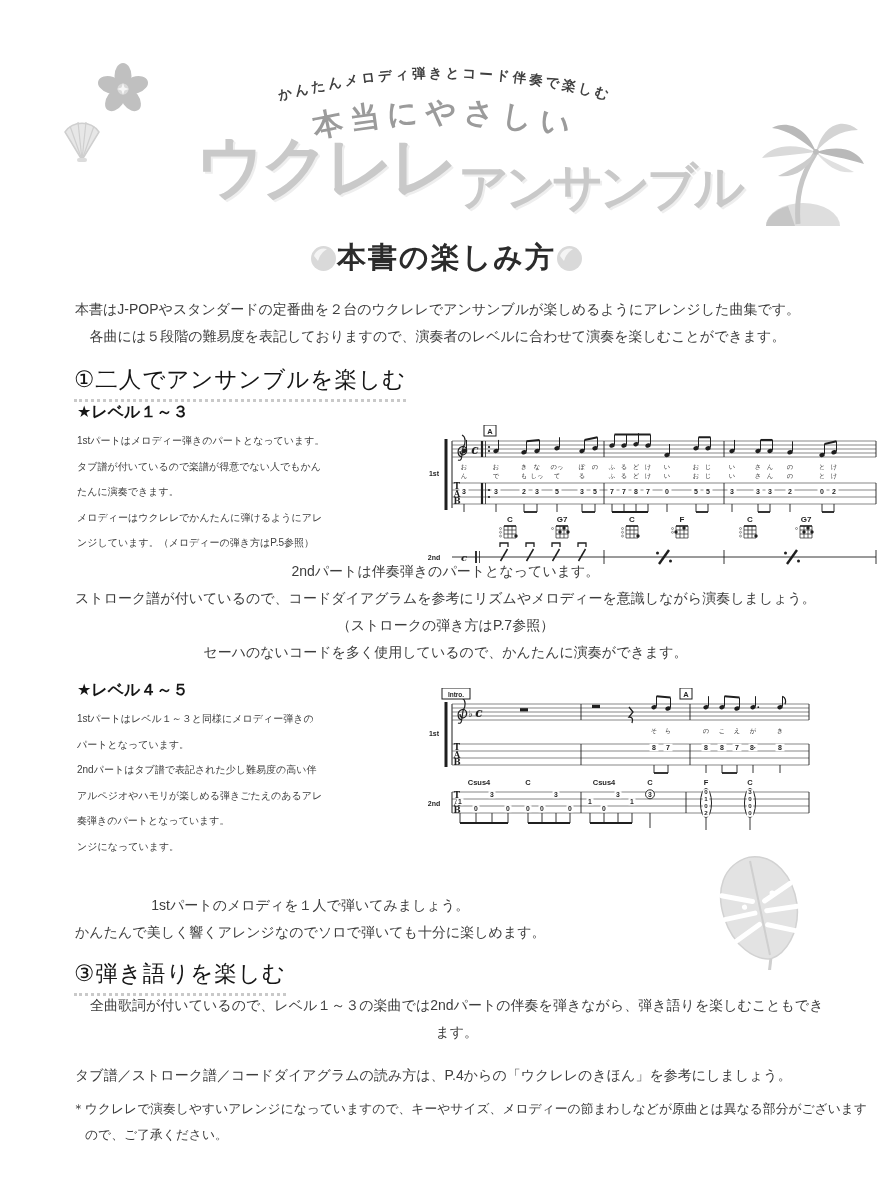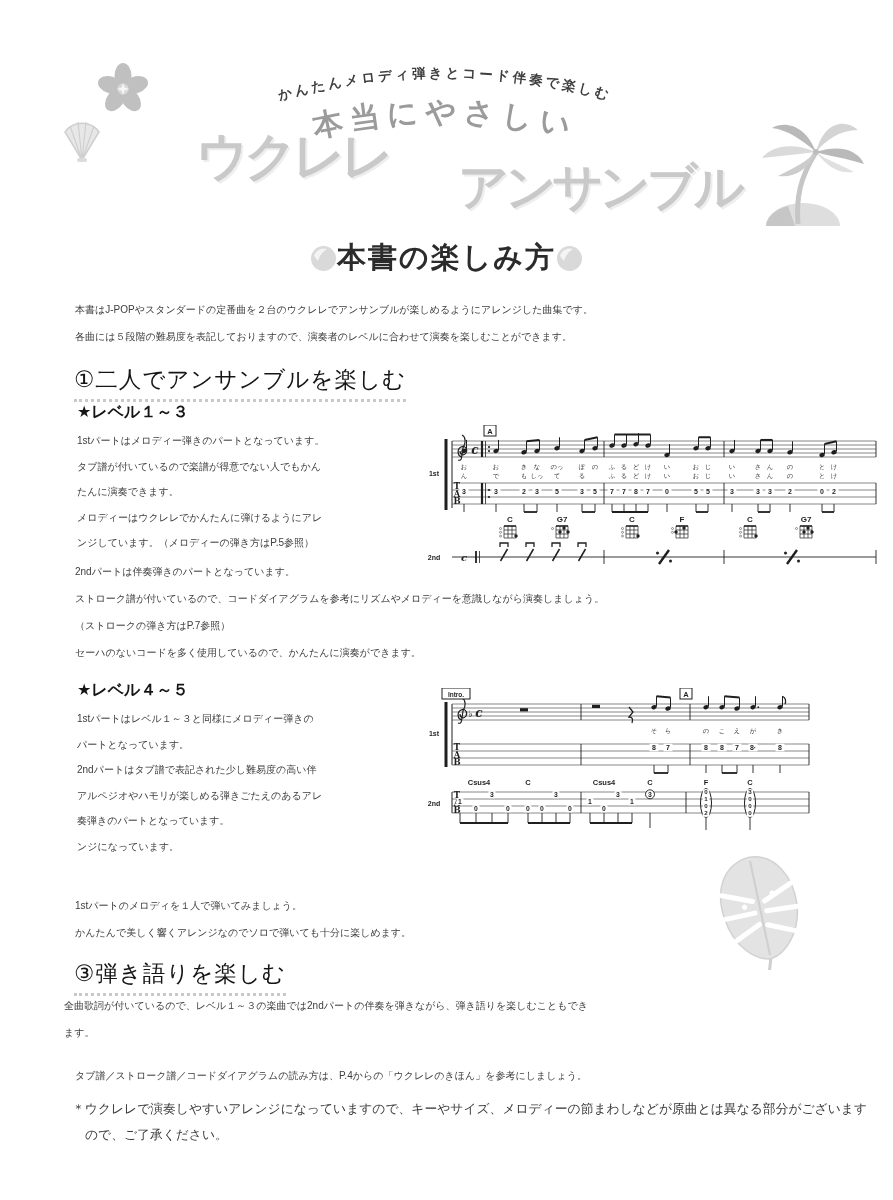--- a/index.html
+++ b/index.html
@@ -1,30 +1,30 @@
 <!DOCTYPE html>
 <html><head>
 <meta charset="utf-8">
 <style>
   html,body{margin:0;padding:0;background:#fff;}
   #page{position:relative;width:893px;height:1200px;background:#fff;overflow:hidden;
         font-family:"Liberation Sans","DejaVu Sans",sans-serif;color:#3d3d3d;}
   .abs{position:absolute;}
   
   .title-big{font-weight:bold;color:#c9c9c9;text-shadow:2px 2px 0 #eeeeee;}
-  #title-main{left:196px;top:122px;font-size:52px;letter-spacing:-5px;}
+  #title-main{left:196px;top:122px;font-size:68px;letter-spacing:-5px;}
   #title-sub{left:458px;top:154px;font-size:50px;letter-spacing:-4px;}
   
   #heading-row{left:0;top:238px;width:893px;display:flex;justify-content:center;align-items:center;gap:0;}
   #page-heading{margin:0;font-size:29px;font-weight:bold;color:#2b2b2b;letter-spacing:2px;}
   
   .sec-head{font-size:22.5px;font-weight:normal;color:#151515;letter-spacing:1px;
             border-bottom:3px dotted #c9c9c9;padding-bottom:4px;display:inline-block;}
   .lvl-head{font-size:16px;font-weight:bold;color:#151515;}
-  .body14 .tline{font-size:10px;line-height:27px;white-space:nowrap;}
+  .body14 .tline{font-size:14px;line-height:27px;white-space:nowrap;text-align:center;}
   .body15 .tline{font-size:10px;line-height:25.6px;white-space:nowrap;}
   .foot .tline{font-size:12.8px;line-height:26px;white-space:nowrap;color:#3a3a3a;}
   .foot .tline:nth-child(2){padding-left:13px;}
   svg{display:block;}
 </style>
 </head>
 <body>
 
 <div id="page">
 
@@ -599,21 +599,21 @@
   </svg>
 
   <div class="abs body14" style="left:75px;top:892px">
       <div class="tline">1stパートのメロディを１人で弾いてみましょう。</div>
       <div class="tline">かんたんで美しく響くアレンジなのでソロで弾いても十分に楽しめます。</div>
     </div>
 
   <div class="abs" style="left:74px;top:958px">
     <span class="sec-head">③弾き語りを楽しむ</span>
   </div>
-  <div class="abs body14" style="left:64px;top:992px">
+  <div class="abs body14" style="left:90px;top:992px">
       <div class="tline">全曲歌詞が付いているので、レベル１～３の楽曲では2ndパートの伴奏を弾きながら、弾き語りを楽しむこともでき</div>
       <div class="tline">ます。</div>
     </div>
 
   <div class="abs body14" style="left:75px;top:1062px">
     <div class="tline">タブ譜／ストローク譜／コードダイアグラムの読み方は、P.4からの「ウクレレのきほん」を参考にしましょう。</div>
   </div>
 
   <div class="abs foot" style="left:72px;top:1096px">
       <div class="tline">＊ウクレレで演奏しやすいアレンジになっていますので、キーやサイズ、メロディーの節まわしなどが原曲とは異なる部分がございます</div>

